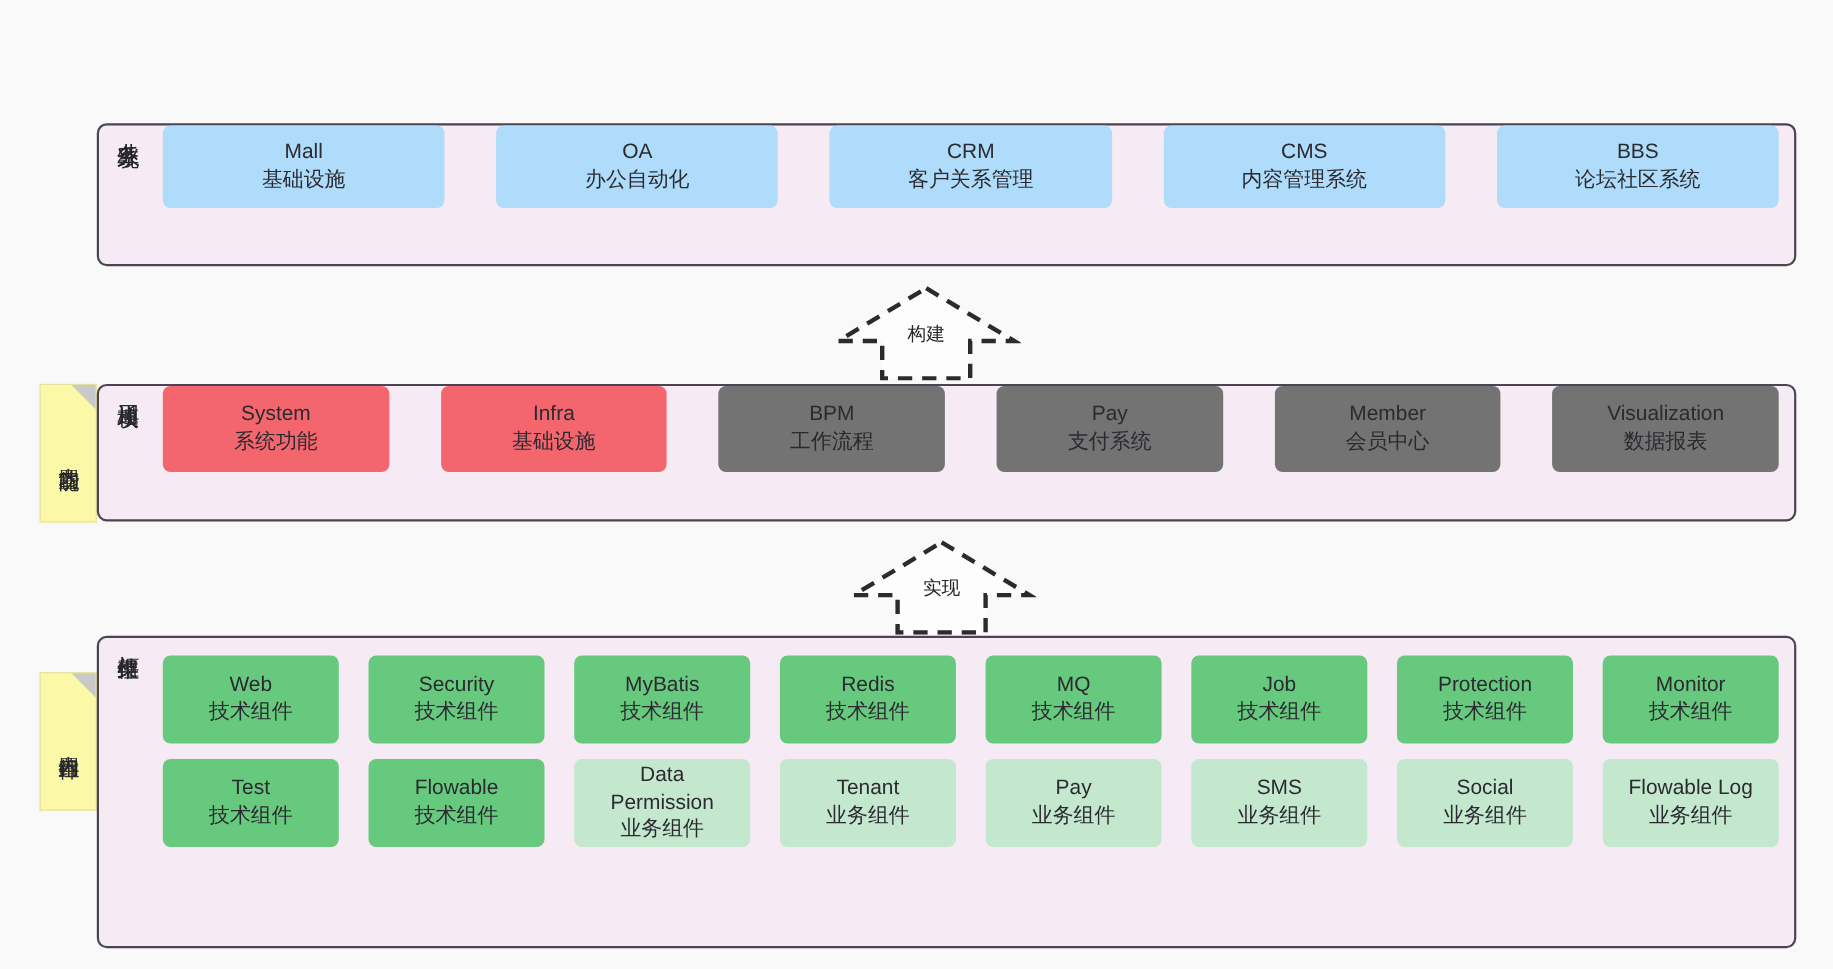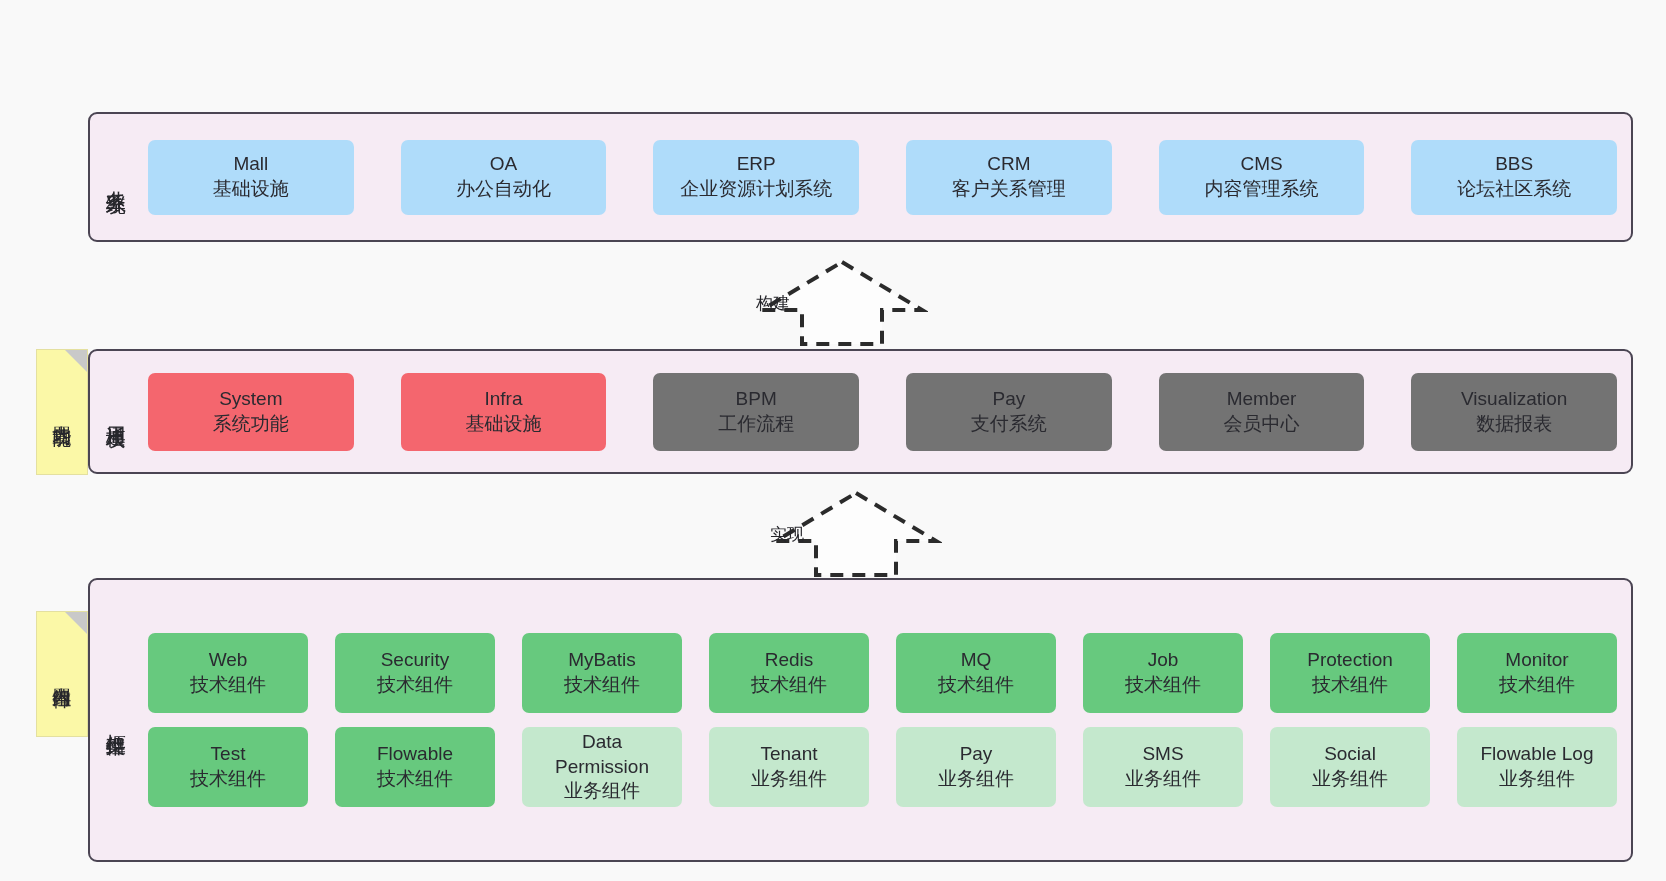--- a/index.html
+++ b/index.html
@@ -11,21 +11,21 @@
   }
   #stage { position: relative; width: 1666px; height: 881px; }
 
   
   .panel {
     position: absolute;
     background: #F6EBF4;
     border: 2px solid #4B4553;
     border-radius: 9px;
     display: flex;
-    align-items: center;
+    align-items: flex-start;
   }
   .panel-title {
     width: 52px;
     flex: 0 0 52px;
     display: flex;
     align-items: center;
     justify-content: center;
     font-size: 20px;
     color: #26262B;
     letter-spacing: 1px;
@@ -110,20 +110,21 @@
   }
   #sticky-modules   { left: 36px; top: 349px; height: 126px; }
   #sticky-framework { left: 36px; top: 611px; height: 126px; }
 
   
   .arrow { position: absolute; }
   .arrow svg { display: block; }
   .arrow-label {
     position: absolute;
     left: 0; right: 0;
+    text-align: center;
     font-size: 17px;
     color: #26262B;
     pointer-events: none;
   }
   #arrow-build   { left: 756px; top: 256px; width: 172px; height: 90px; }
   #arrow-build .arrow-label   { top: 36px; }
   #arrow-impl    { left: 770px; top: 487px; width: 172px; height: 90px; }
   #arrow-impl .arrow-label    { top: 36px; }
 </style>
 </head>
@@ -137,24 +138,20 @@
       <div class="row">
         <div class="card c-blue">
           <span class="l1">Mall</span>
           <span class="l2">基础设施</span>
         </div>
         <div class="card c-blue">
           <span class="l1">OA</span>
           <span class="l2">办公自动化</span>
         </div>
         <div class="card c-blue">
-          <span class="l1">ERP</span>
-          <span class="l2">企业资源计划系统</span>
-        </div>
-        <div class="card c-blue">
           <span class="l1">CRM</span>
           <span class="l2">客户关系管理</span>
         </div>
         <div class="card c-blue">
           <span class="l1">CMS</span>
           <span class="l2">内容管理系统</span>
         </div>
         <div class="card c-blue">
           <span class="l1">BBS</span>
           <span class="l2">论坛社区系统</span>

